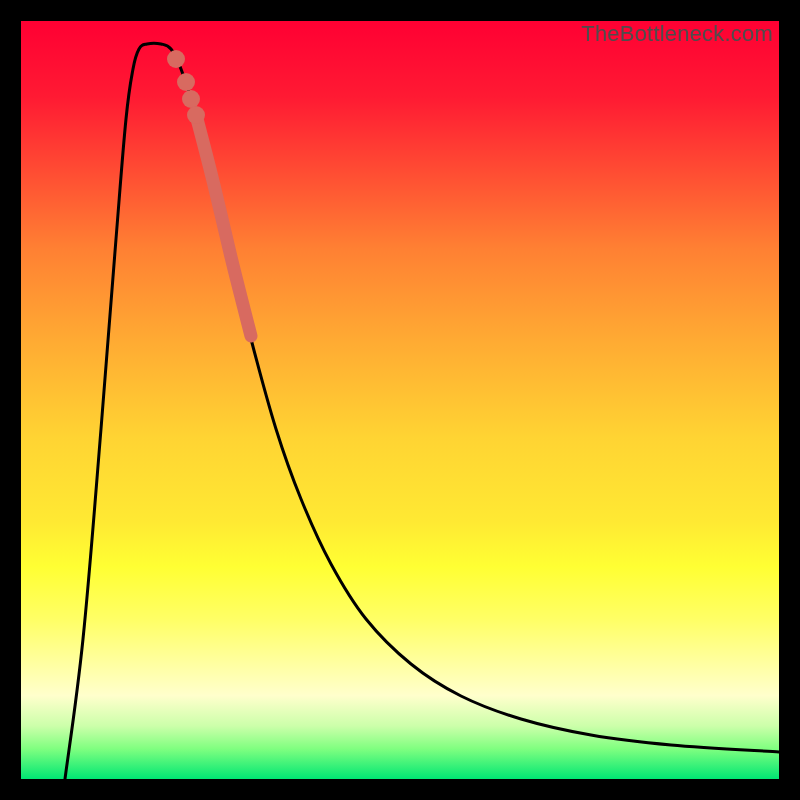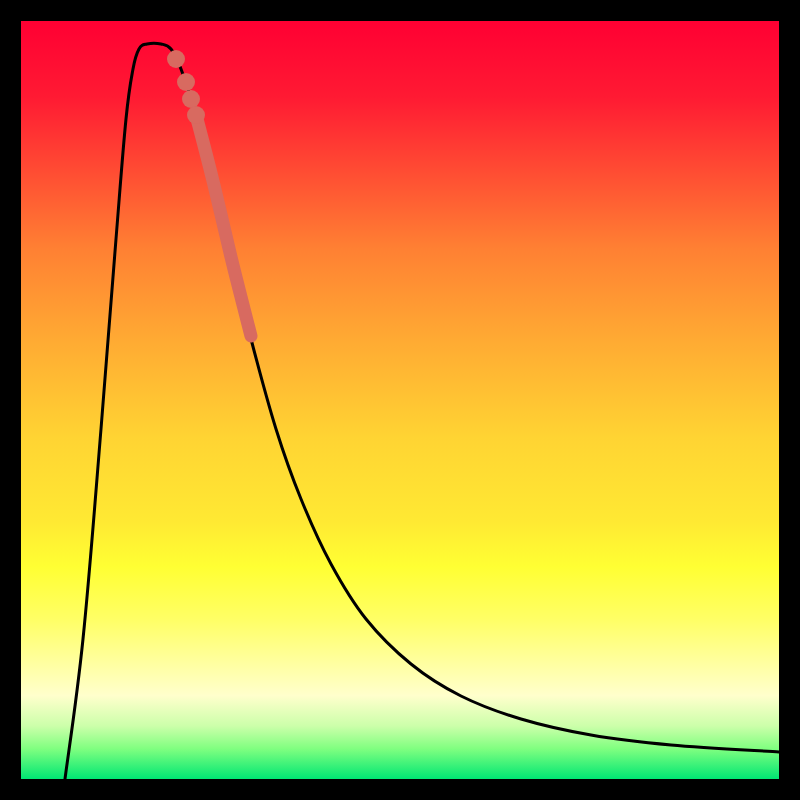--- a/index.html
+++ b/index.html
@@ -59,20 +59,21 @@
     height: 758px;
     overflow: visible;
   }
 </style>
 </head>
 <body>
 
 <div class="outer">
   <div class="plot-area">
 
+    <div class="watermark">TheBottleneck.com</div>
 
     <svg class="curve" viewBox="0 0 758 758" preserveAspectRatio="none">
       <path id="mainCurvePath" fill="none" stroke="#000000" stroke-width="3" stroke-linecap="round" stroke-linejoin="round" d="M 44 758 C 47.2 732.8, 55.5 681.0, 62 618 C 68.5 555.0, 74.1 480.0, 80 408 C 85.9 336.0, 90.5 273.8, 95 218 C 99.5 162.2, 101.9 128.6, 105 98 C 108.1 67.4, 109.7 60.6, 112 48 C 114.3 35.4, 115.5 32.5, 118 28 C 120.5 23.5, 122.0 23.9, 126 23 C 130.0 22.1, 135.7 22.1, 140 23 C 144.3 23.9, 146.4 23.5, 150 28 C 153.6 32.5, 155.5 36.1, 160 48 C 164.5 59.9, 169.2 73.8, 175 94 C 180.8 114.2, 185.7 134.4, 192 160 C 198.3 185.6, 203.2 207.6, 210 236 C 216.8 264.4, 221.9 287.0, 230 318 C 238.1 349.0, 246.0 379.2, 255 408 C 264.0 436.8, 270.1 453.7, 280 478 C 289.9 502.3, 298.3 521.4, 310 543 C 321.7 564.6, 330.6 580.0, 345 598 C 359.4 616.0, 372.9 629.1, 390 643 C 407.1 656.9, 420.2 665.1, 440 675 C 459.8 684.9, 476.6 691.0, 500 698 C 523.4 705.0, 543.0 709.3, 570 714 C 597.0 718.7, 616.2 720.9, 650 724 C 683.8 727.1, 738.6 729.7, 758 731"></path>
       <path id="thickSeg" fill="none" stroke="#d86a60" stroke-width="13" stroke-linecap="round" stroke-linejoin="round" d="M 175 94 C 178.1 105.9, 185.7 134.4, 192 160 C 198.3 185.6, 203.2 208.1, 210 236 C 216.8 263.9, 226.4 300.8, 230 315"></path>
       <g id="dotsGroup">
           <circle cx="155" cy="38" r="9" fill="#d86a60"></circle>
           <circle cx="165" cy="61" r="9" fill="#d86a60"></circle>
           <circle cx="170" cy="78" r="9" fill="#d86a60"></circle>
           <circle cx="175" cy="94" r="9" fill="#d86a60"></circle>
         </g>

